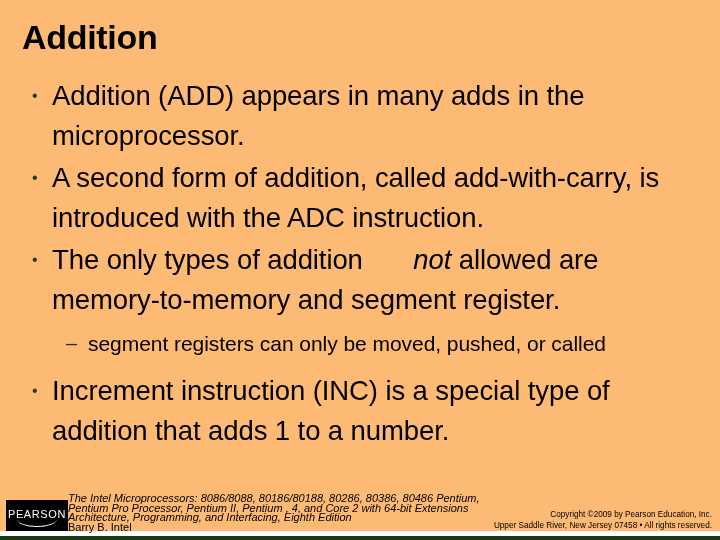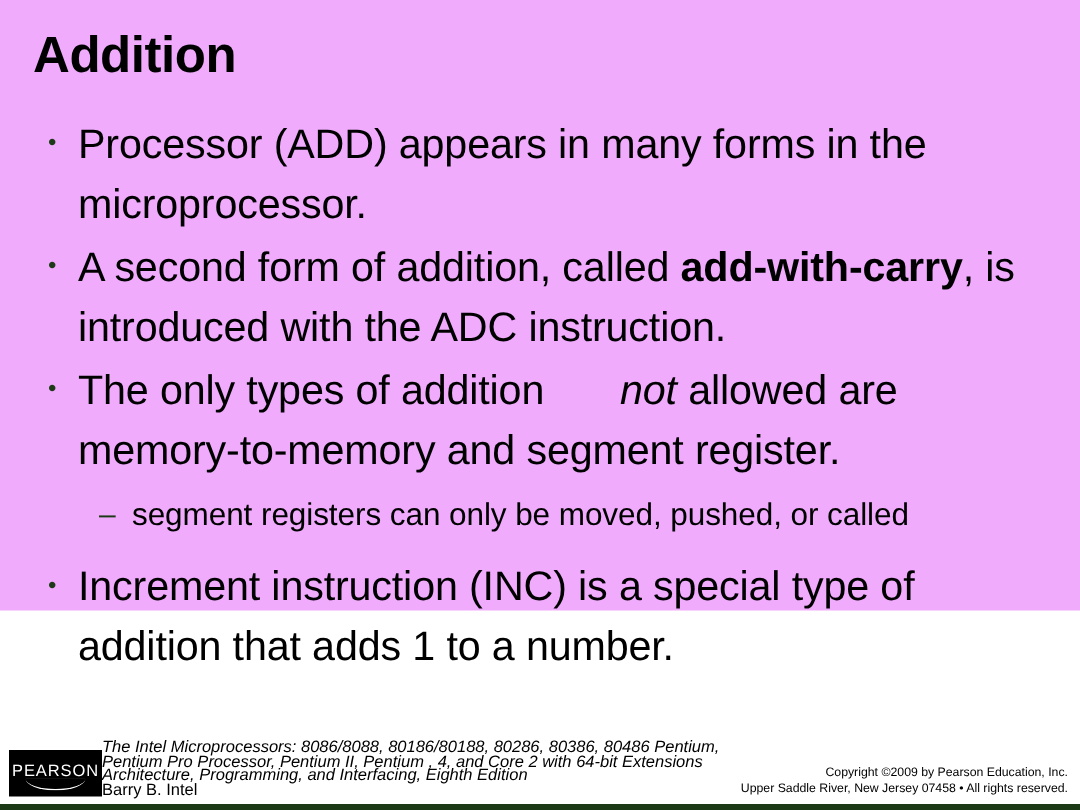--- a/index.html
+++ b/index.html
@@ -11,22 +11,22 @@
     height: 540px;
     background: #ffffff;
     font-family: "Liberation Sans", sans-serif;
     color: #000000;
     overflow: hidden;
   }
 
   .slide {
     position: relative;
     width: 720px;
-    height: 407px;
-    background: #f0abfc;
+    height: 531px;
+    background: #fdba74;
     box-sizing: border-box;
   }
 
   
   .title-area {
     position: absolute;
     left: 22px;
     top: 16px;
     width: 660px;
     height: 50px;
@@ -92,21 +92,21 @@
     box-sizing: border-box;
   }
   .bullet-l2 .btext {
     flex: 1 1 auto;
     font-size: 21px;
     line-height: 31px;
     color: #000000;
     letter-spacing: -0.05px;
   }
 
-  .bold { font-weight: bold; margin-top: 31px; }
+  .bold { font-weight: normal; margin-top: 31px; }
   .ital { font-style: italic; margin-left: 43px; }
 
   
   .footer {
     position: absolute;
     left: 0;
     top: 492px;
     width: 720px;
     height: 48px;
   }
@@ -190,21 +190,21 @@
 
   <div class="title-area">
     <h1 class="slide-title">Addition</h1>
   </div>
 
   <div class="body-area">
 
     <div class="bullet bullet-l1">
       <span class="marker">•</span>
       <span class="btext">
-        <span>Processor (ADD) appears in many forms in the microprocessor.</span>
+        <span>Addition (ADD) appears in many adds in the microprocessor.</span>
       </span>
     </div>
 
     <div class="bullet bullet-l1">
       <span class="marker">•</span>
       <span class="btext">
         <span>A second form of addition, called </span><span class="bold">add-with-carry</span><span>, is introduced with the ADC instruction.</span>
       </span>
     </div>
 

